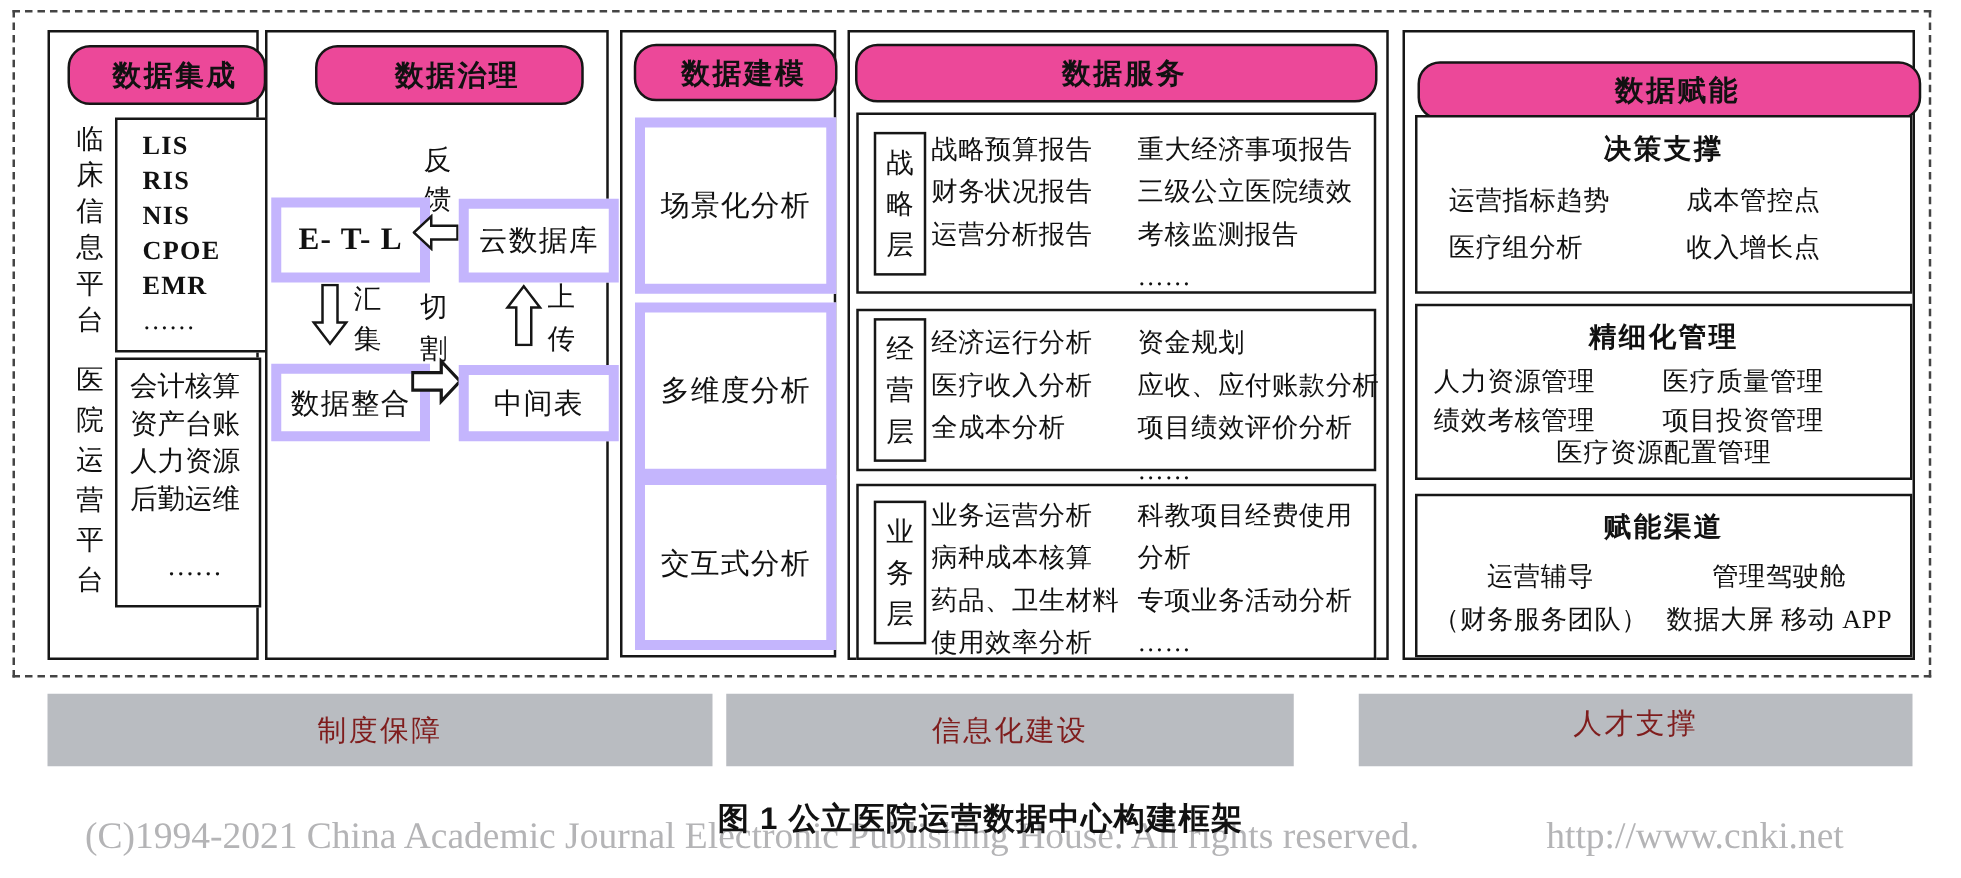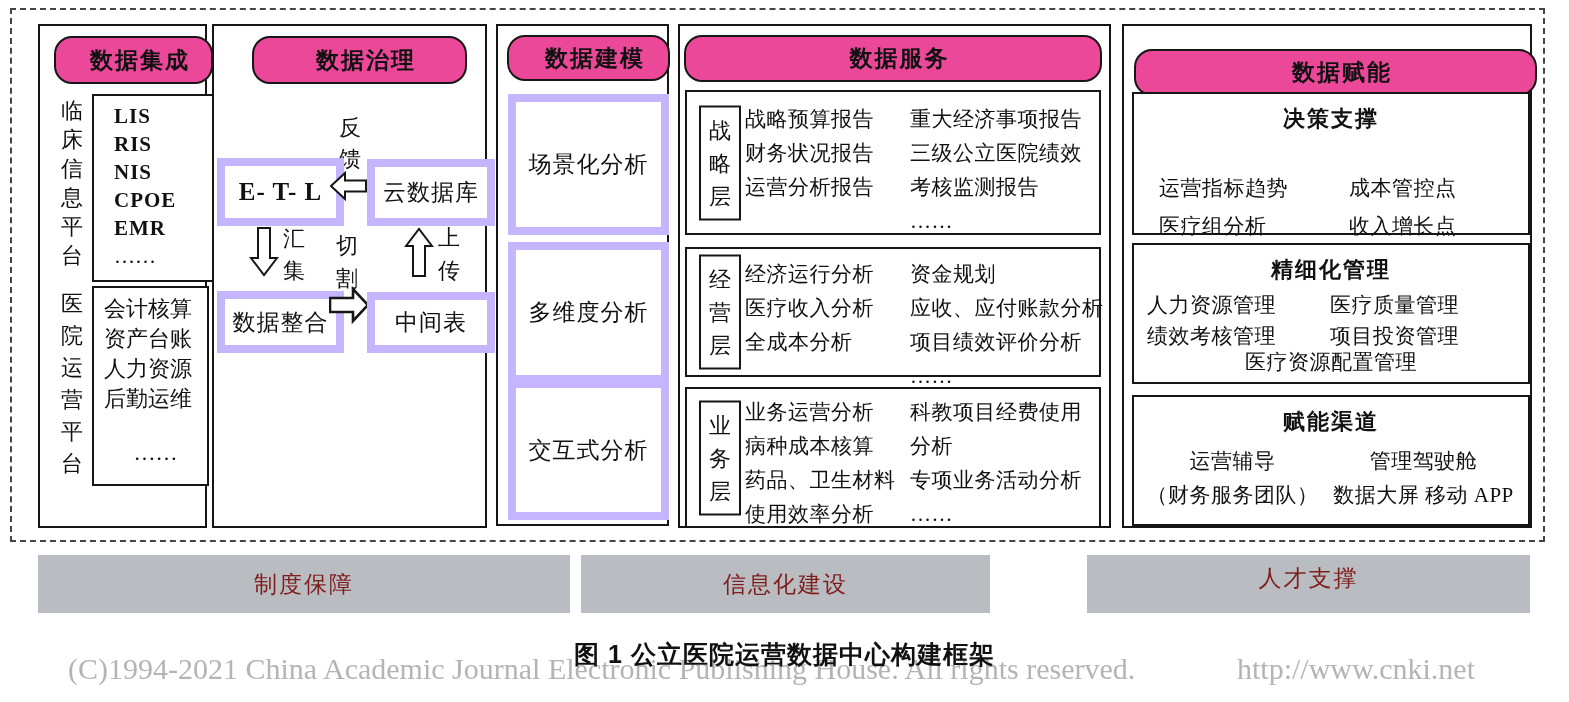--- a/index.html
+++ b/index.html
@@ -169,21 +169,21 @@
       <div>专项业务活动分析</div>
       <div>……</div>
     </div>
   </div>
 
   <div class="abs colbox" style="left:1122px;top:24px;width:406px;height:500px;"></div>
   <div class="abs hdr" style="left:1134px;top:35px;width:386px;height:43px;margin-top:14px;">数据赋能</div>
 
   <div class="abs ebox" style="left:1132px;top:92px;width:394px;height:139px;">
     <div class="ebox-title">决策支撑</div>
-    <div class="egrid" style="left:25px;top:52px;grid-template-columns:190px auto;row-gap:10px;margin-top:28px;">
+    <div class="egrid" style="left:25px;top:52px;grid-template-columns:190px auto;row-gap:10px;">
       <div>运营指标趋势</div>
       <div>成本管控点</div>
       <div>医疗组分析</div>
       <div>收入增长点</div>
     </div>
   </div>
 
   <div class="abs ebox" style="left:1132px;top:243px;width:394px;height:137px;">
     <div class="ebox-title">精细化管理</div>
     <div class="egrid" style="left:13px;top:46px;grid-template-columns:183px auto;row-gap:3px;">
@@ -201,21 +201,21 @@
       <div>运营辅导</div>
       <div>管理驾驶舱</div>
       <div style="white-space:nowrap;">（财务服务团队）</div>
       <div style="white-space:nowrap;">数据大屏  移动 APP</div>
     </div>
   </div>
 
   <div class="abs bar" style="left:38px;top:555px;width:532px;height:58px;">
     <span>制度保障</span>
   </div>
-  <div class="abs bar" style="left:581px;top:555px;width:409px;height:58px;">
+  <div class="abs bar" style="left:581px;top:555px;width:454px;height:58px;">
     <span>信息化建设</span>
   </div>
   <div class="abs bar" style="left:1087px;top:555px;width:443px;height:58px;">
     <span style="position:relative;top:-6px;">人才支撑</span>
   </div>
 
   <div class="abs caption" style="left:50%;top:638px;transform:translateX(-50%);">图 1 公立医院运营数据中心构建框架</div>
 
   <div class="abs watermark" style="left:68px;right:94px;top:652px;">
     <span>(C)1994-2021 China Academic Journal Electronic Publishing House. All rights reserved.</span>

